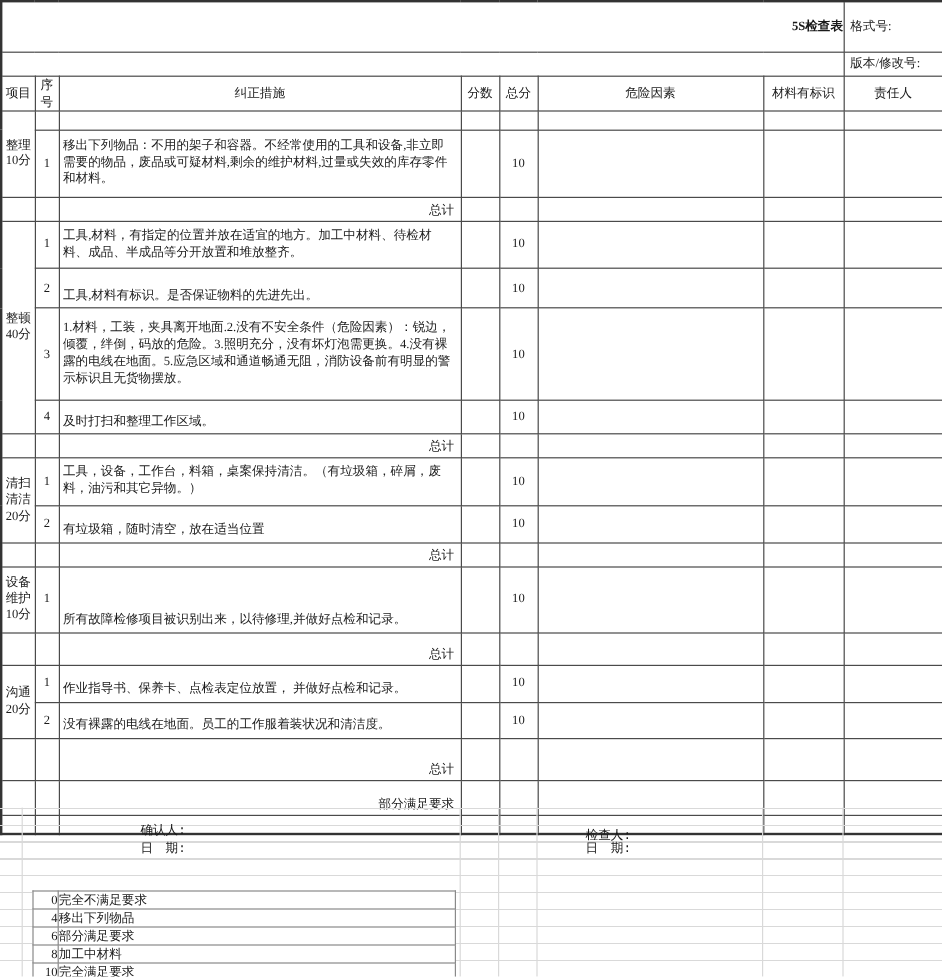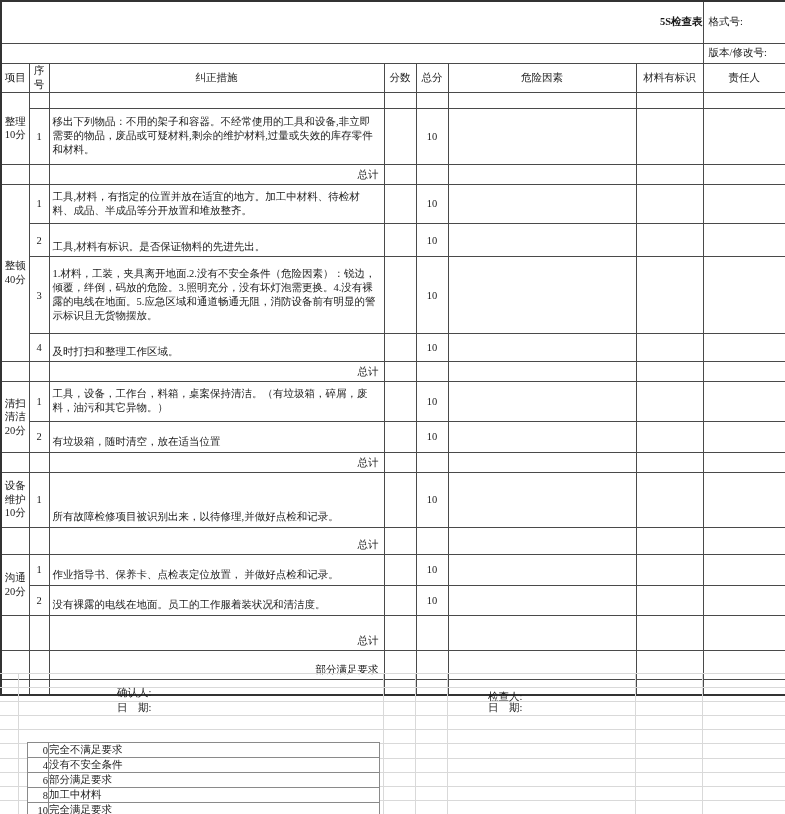--- a/index.html
+++ b/index.html
@@ -38,21 +38,21 @@
     font-weight:normal; font-size:11px; padding:0 5px 2px 12px;
   }
 
   
   .bottom {
     position:absolute; left:0; top:673px; width:785px; height:141px;
     background-image:repeating-linear-gradient(
       to bottom, #d9d9d9 0, #d9d9d9 1px, transparent 1px, transparent 14.1px);
   }
   .vline { position:absolute; top:0; bottom:0; width:1px; background:#d9d9d9; }
-  .flabel { position:absolute; font-size:10.5px; line-height:14px; white-space:pre; }
+  .flabel { position:absolute; font-size:10.5px; line-height:14px; white-space:pre;font-family:Liberation Mono, monospace; }
 
   table.legend {
     position:absolute; left:27px; top:69px; width:353px;
     border-collapse:collapse; table-layout:fixed; background:#fff;
     border:1.5px solid #444;
   }
   table.legend td { border:1px solid #8a8a8a; font-size:10.5px; height:13.5px; padding:0; }
   .lnum  { width:21px; text-align:right; padding-right:2px; }
   .ldesc { padding-left:3px;margin-left:28px; }
 </style>
@@ -298,21 +298,21 @@
     <div class="flabel" style="left:488px; top:28px">日　期:</div>
 
     <table class="legend">
       <tbody>
           <tr>
         <td class="lnum">0</td>
         <td class="ldesc">完全不满足要求</td>
       </tr>
       <tr>
         <td class="lnum">4</td>
-        <td class="ldesc">没有不安全条件</td>
+        <td class="ldesc">移出下列物品</td>
       </tr>
       <tr>
         <td class="lnum">6</td>
         <td class="ldesc">部分满足要求</td>
       </tr>
       <tr>
         <td class="lnum">8</td>
         <td class="ldesc">加工中材料</td>
       </tr>
       <tr>

